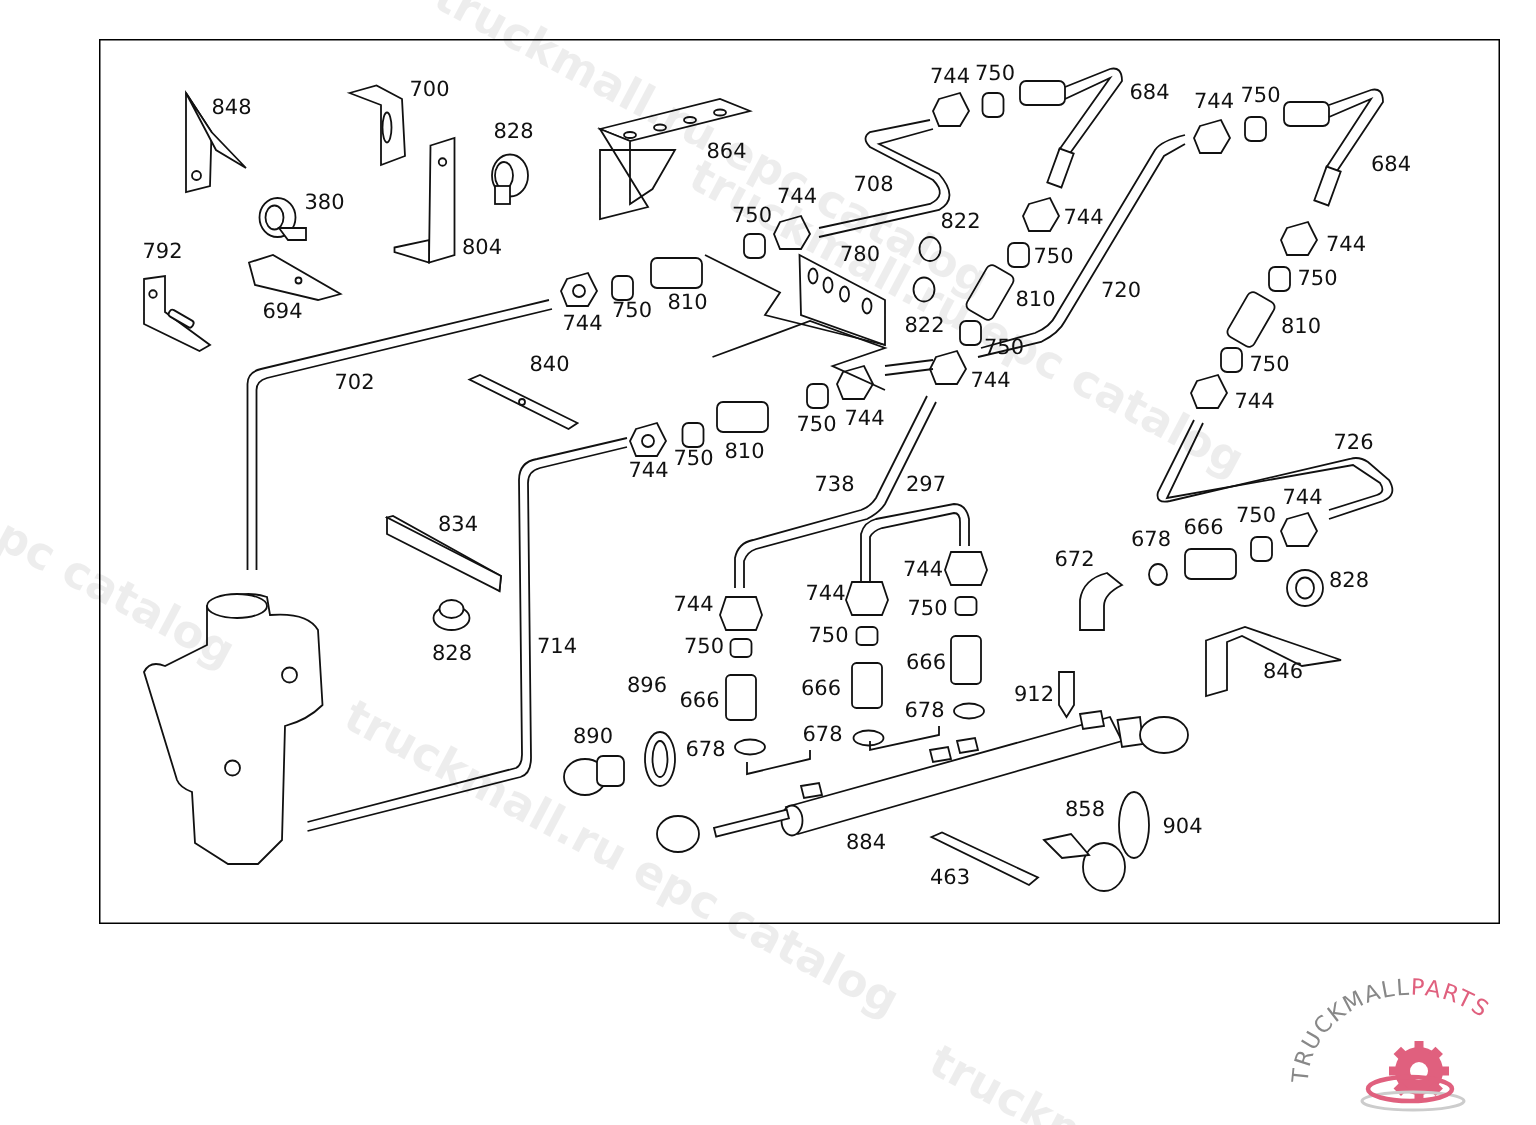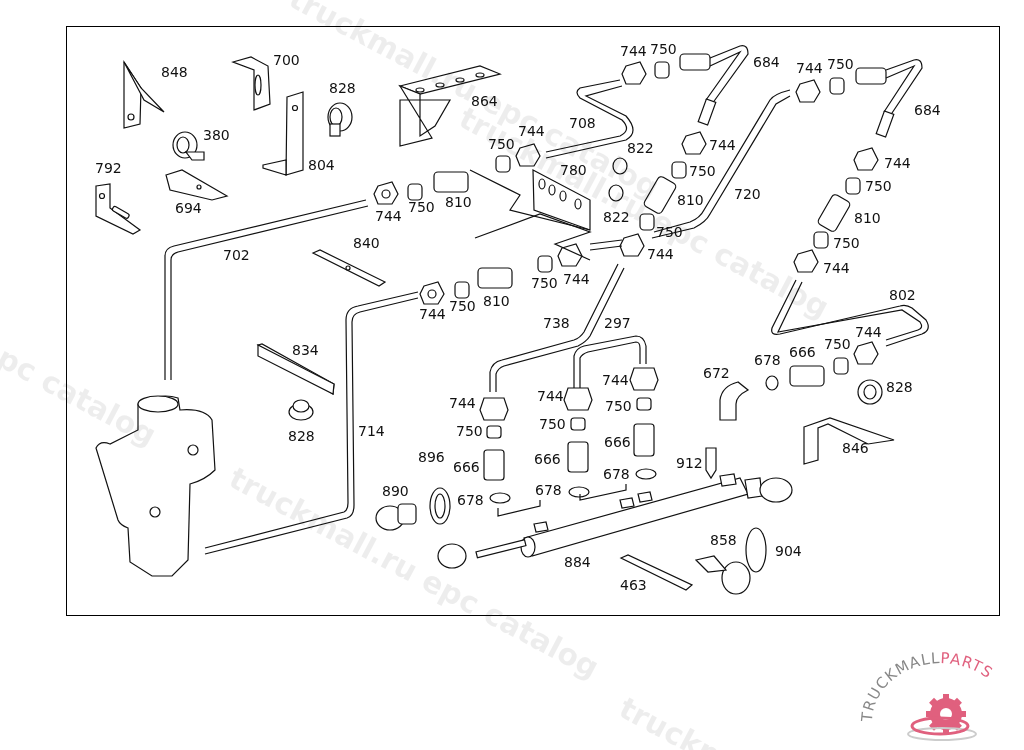--- a/index.html
+++ b/index.html
@@ -260,21 +260,21 @@
   <g>
     <ellipse class="pt" cx="736" cy="578" rx="14" ry="16"></ellipse>
     <polygon class="pt" points="696,560 714,556 726,570 708,572"></polygon>
   </g>
 
   <g>
     <ellipse class="ln" cx="756" cy="550" rx="10" ry="22"></ellipse>
   </g>
 </svg>
 
-<span class="lbl" style="left:161px;top:65px">848</span>
+<span class="lbl" style="left:141px;top:65px">848</span>
 <span class="lbl" style="left:273px;top:53px">700</span>
 <span class="lbl" style="left:329px;top:81px">828</span>
 <span class="lbl" style="left:471px;top:94px">864</span>
 <span class="lbl" style="left:203px;top:128px">380</span>
 <span class="lbl" style="left:308px;top:158px">804</span>
 <span class="lbl" style="left:95px;top:161px">792</span>
 <span class="lbl" style="left:175px;top:201px">694</span>
 <span class="lbl" style="left:375px;top:209px">744</span>
 <span class="lbl" style="left:408px;top:200px">750</span>
 <span class="lbl" style="left:445px;top:195px">810</span>
@@ -304,21 +304,21 @@
 <span class="lbl" style="left:656px;top:225px">750</span>
 <span class="lbl" style="left:647px;top:247px">744</span>
 <span class="lbl" style="left:796px;top:61px">744</span>
 <span class="lbl" style="left:827px;top:57px">750</span>
 <span class="lbl" style="left:914px;top:103px">684</span>
 <span class="lbl" style="left:884px;top:156px">744</span>
 <span class="lbl" style="left:865px;top:179px">750</span>
 <span class="lbl" style="left:854px;top:211px">810</span>
 <span class="lbl" style="left:833px;top:236px">750</span>
 <span class="lbl" style="left:823px;top:261px">744</span>
-<span class="lbl" style="left:889px;top:288px">802</span>
+<span class="lbl" style="left:889px;top:288px">726</span>
 <span class="lbl" style="left:543px;top:316px">738</span>
 <span class="lbl" style="left:604px;top:316px">297</span>
 <span class="lbl" style="left:449px;top:396px">744</span>
 <span class="lbl" style="left:537px;top:389px">744</span>
 <span class="lbl" style="left:602px;top:373px">744</span>
 <span class="lbl" style="left:456px;top:424px">750</span>
 <span class="lbl" style="left:539px;top:417px">750</span>
 <span class="lbl" style="left:605px;top:399px">750</span>
 <span class="lbl" style="left:453px;top:460px">666</span>
 <span class="lbl" style="left:534px;top:452px">666</span>

